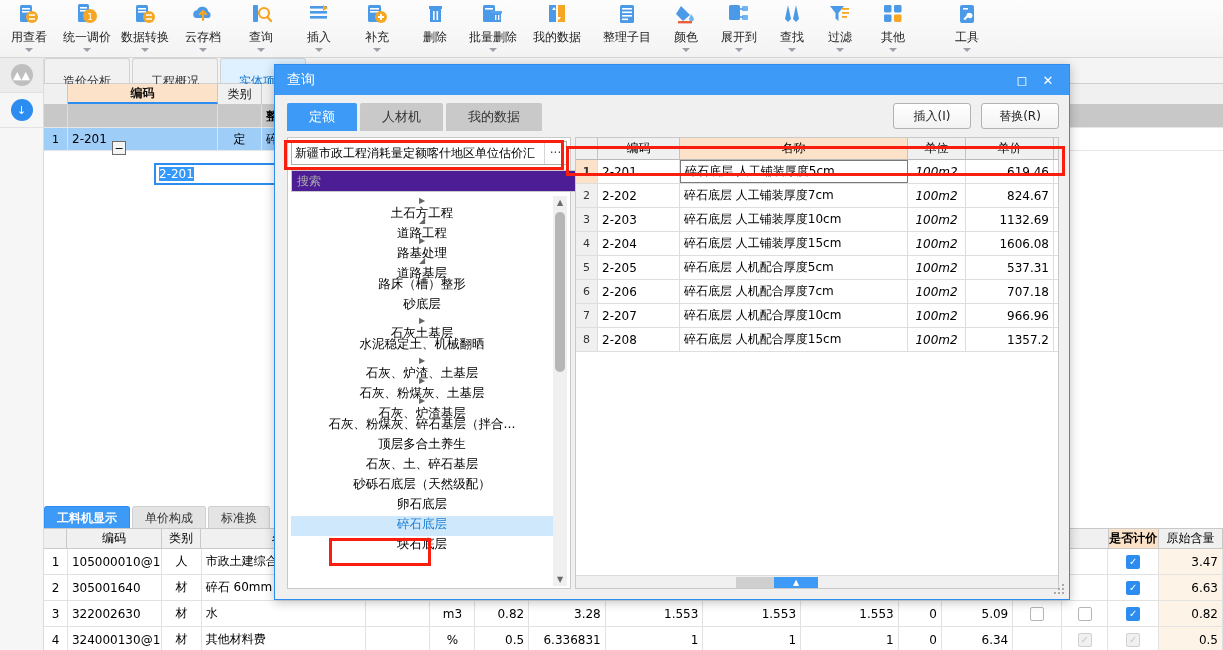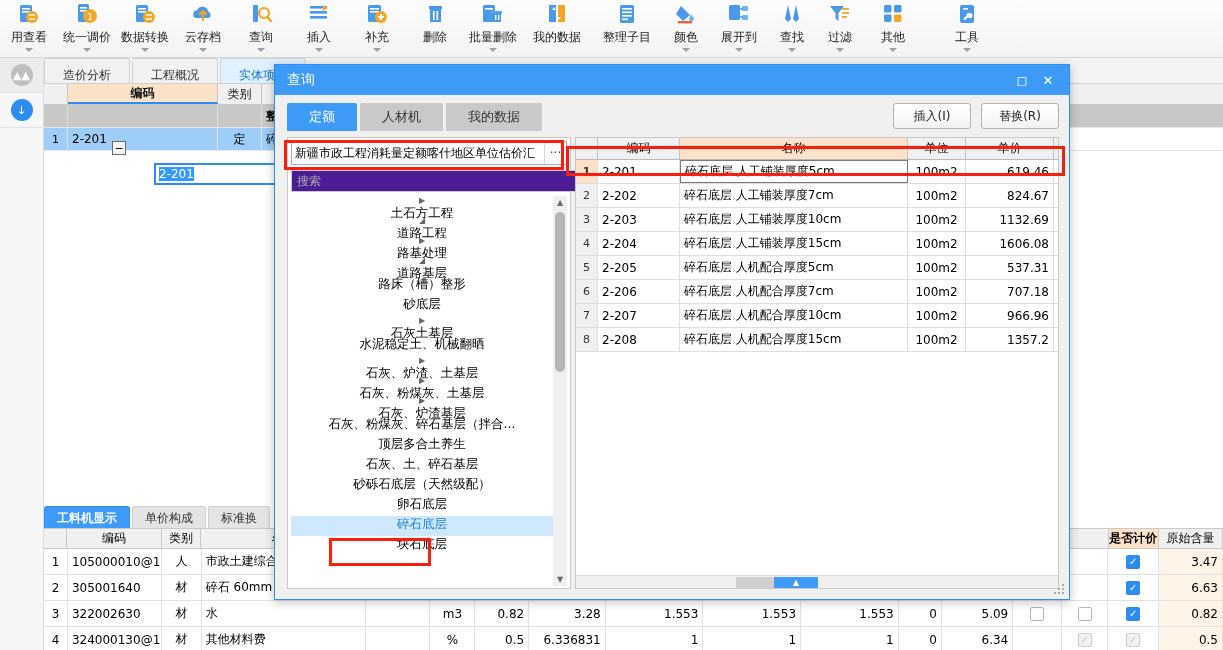--- a/index.html
+++ b/index.html
@@ -47,21 +47,21 @@
   .circ { width: 22px; height: 22px; border-radius: 50%; display: flex; align-items: center; justify-content: center; font-size: 11px; color: #fff; }
   .circ.gray { background: #bfbfbf; }
   .circ.blue { background: #2d8cf0; }
 
   .tabbar {
     position: absolute; left: 44px; top: 0; width: 1179px; height: 26px;
     background: #f4f4f4; border-bottom: 1px solid #cfcfcf;
     display: flex; align-items: flex-end;
   }
   .tab {
-    height: 25px; line-height: 25px; padding: 4px 18px;
+    height: 25px; line-height: 25px; padding: 10px 18px;
     font-size: 12px; color: #333; background: #f1f1f1;
     border: 1px solid #d2d2d2; border-bottom: none;
     margin-right: 2px; border-radius: 3px 3px 0 0;
   }
   .tab.active { background: #dff0ff; color: #1177cc; }
 
   .bg-grid { position: absolute; left: 44px; top: 26px; width: 1179px; height: 420px; background: #fff; }
   .bgh { display: flex; height: 21px; background: #f0f0f0; border-bottom: 1px solid #c9c9c9; }
   .bgh .c { border-right: 1px solid #c9c9c9; display: flex; align-items: center; justify-content: center; font-size: 12px; color: #111; }
   .bgh .c.hl { background: #fbe2c8; border-bottom: 2px solid #2d8cf0; font-weight: bold; }
@@ -136,21 +136,21 @@
   .tscroll .thumb { position: absolute; left: 2px; top: 16px; width: 10px; height: 160px; background: #b6b6b6; border-radius: 5px; }
 
   .rightpane { position: absolute; left: 300px; top: 42px; width: 484px; height: 452px; background: #fff; border: 1px solid #c9c9c9; }
   .rth { display: flex; height: 22px; background: #f0f0f0; border-bottom: 1px solid #b9b9b9; }
   .rth .c { border-right: 1px solid #c3c3c3; display: flex; align-items: center; justify-content: center; font-size: 12px; }
   .rth .c.name { background: #fbe2c8; }
   .rtr { display: flex; height: 24px; border-bottom: 1px solid #dedede; }
   .rtr .c { border-right: 1px solid #dedede; display: flex; align-items: center; padding: 0 4px; font-size: 12px; white-space: nowrap; }
   .rtr .c.idx { justify-content: center; background: #f0f0f0; font-size: 11px; color: #333; }
   .rtr .c.num { justify-content: flex-end; }
-  .rtr .c.ctr { justify-content: center; }
+  .rtr .c.ctr { justify-content: center; font-style: italic; }
   .rtr.first .c.idx { background: #fbe2c8; font-weight: bold; }
   .rtr.first .c.name { border: 1px solid #7a7a7a; background: #fff; }
   .rscroll { position: absolute; left: 0; bottom: 0; width: 482px; height: 13px; background: #f0f0f0; border-top: 1px solid #dcdcdc; }
   .rscroll .thumb { position: absolute; left: 160px; top: 1px; width: 78px; height: 11px; background: #cfcfcf; }
   .rscroll .up { position: absolute; left: 198px; top: 1px; width: 44px; height: 11px; background: #3d9bf7; display: flex; align-items: center; justify-content: center; color: #fff; font-size: 8px; }
 
   .grip { position: absolute; right: 3px; bottom: 3px; width: 12px; height: 12px; }
   .grip i { position: absolute; width: 2px; height: 2px; background: #aaa; }
 
   

